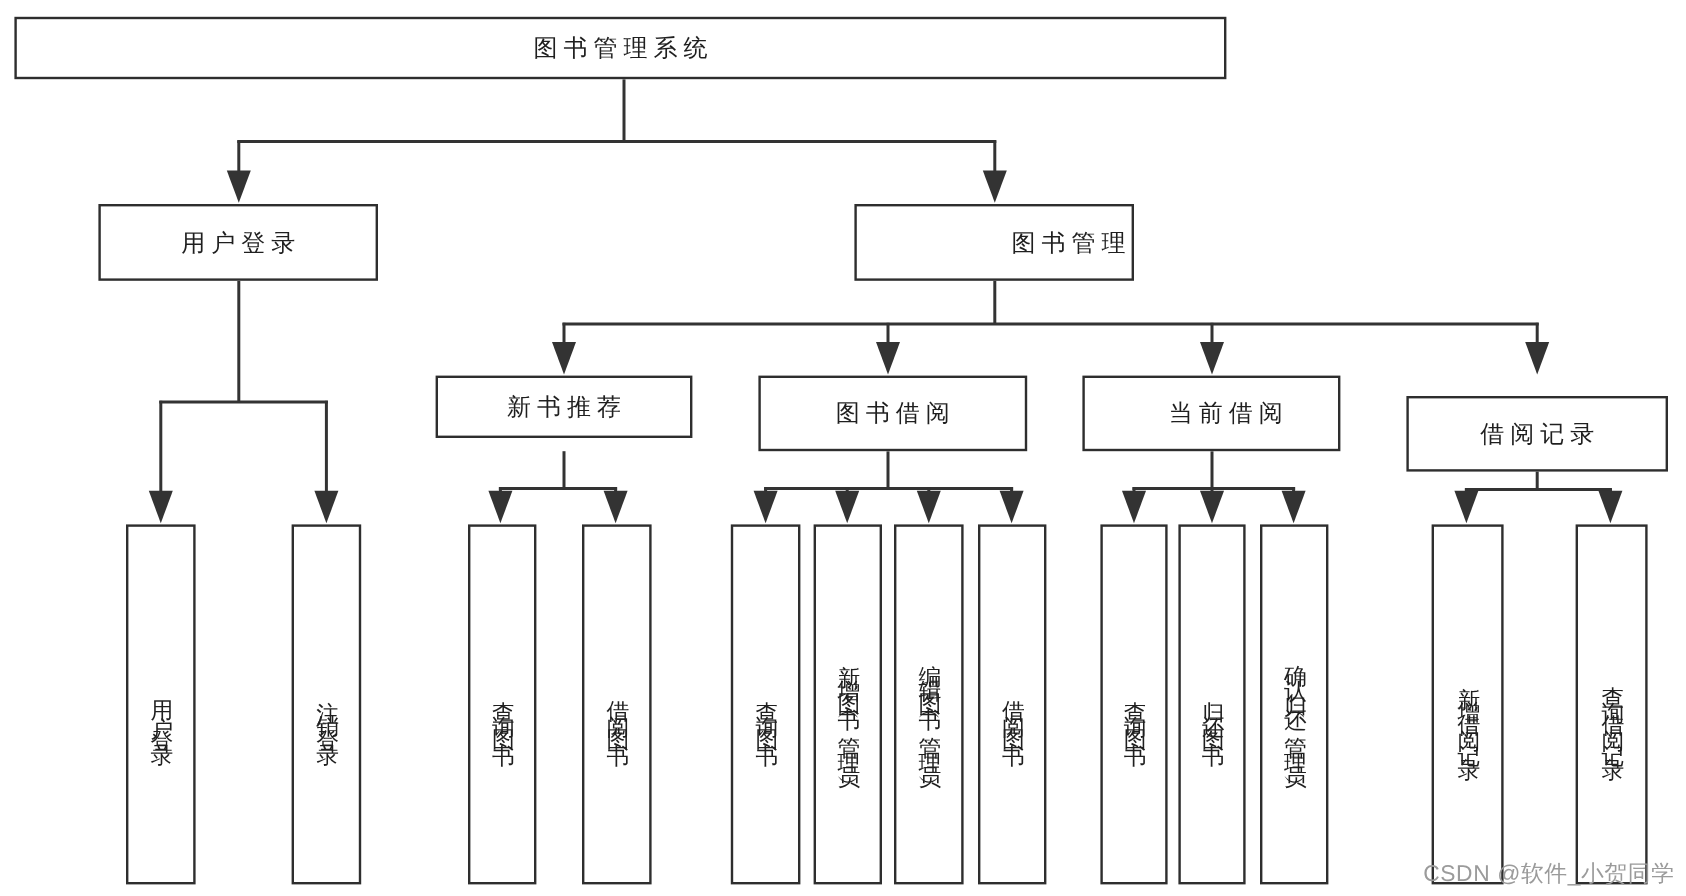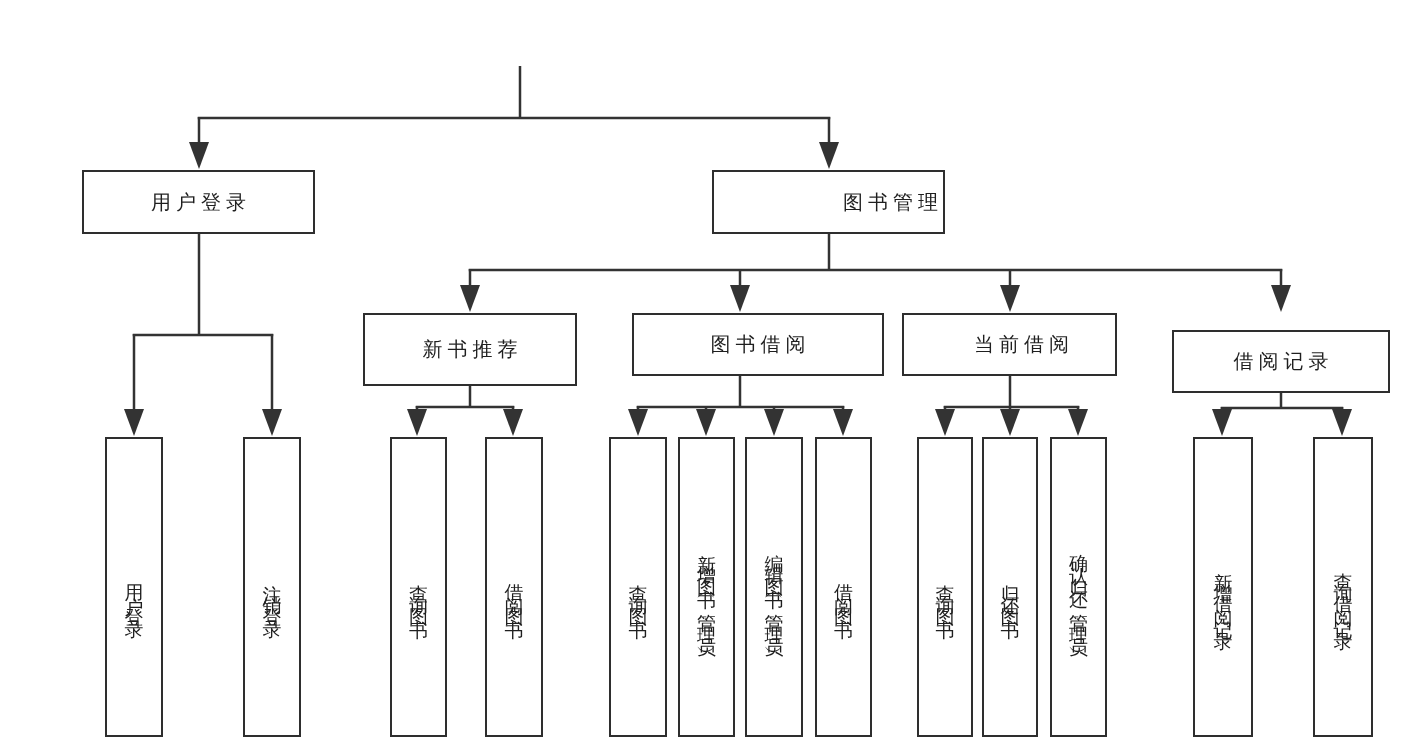--- a/index.html
+++ b/index.html
@@ -131,32 +131,35 @@
 
       <polygon points="935,409 955,409 945,436"></polygon>
       <polygon points="1000,409 1020,409 1010,436"></polygon>
       <polygon points="1068,409 1088,409 1078,436"></polygon>
 
       <polygon points="1212,409 1232,409 1222,436"></polygon>
       <polygon points="1332,409 1352,409 1342,436"></polygon>
     </g>
   </svg>
 
+  <div class="box" style="left:12px; top:14px; width:1010px; height:52px;">
+    <span class="h-label">图书管理系统</span>
+  </div>
 
   <div class="box" style="left:82px; top:170px; width:233px; height:64px;">
     <span class="h-label">用户登录</span>
   </div>
   <div class="box" style="left:712px; top:170px; width:233px; height:64px;justify-content:flex-end;">
     <span class="h-label">图书管理</span>
   </div>
 
-  <div class="box" style="left:363px; top:313px; width:214px; height:73px;">
+  <div class="box" style="left:363px; top:313px; width:214px; height:52px;">
     <span class="h-label">新书推荐</span>
   </div>
-  <div class="box" style="left:632px; top:313px; width:252px; height:63px;">
+  <div class="box" style="left:632px; top:313px; width:224px; height:63px;">
     <span class="h-label">图书借阅</span>
   </div>
   <div class="box" style="left:902px; top:313px; width:215px; height:63px;padding-left:24px;">
     <span class="h-label">当前借阅</span>
   </div>
   <div class="box" style="left:1172px; top:330px; width:218px; height:63px;font-family:Liberation Mono, monospace;">
     <span class="h-label">借阅记录</span>
   </div>
 
   <div class="box" style="left:105px; top:437px; width:58px; height:300px;">
@@ -196,14 +199,15 @@
     <span class="v-label">确认归还（管理员）</span>
   </div>
 
   <div class="box" style="left:1193px; top:437px; width:60px; height:300px;">
     <span class="v-label">新增借阅记录</span>
   </div>
   <div class="box" style="left:1313px; top:437px; width:60px; height:300px;">
     <span class="v-label">查询借阅记录</span>
   </div>
 
+  <div class="watermark">CSDN @软件_小贺同学</div>
 
 </div>
 
 </body></html>

